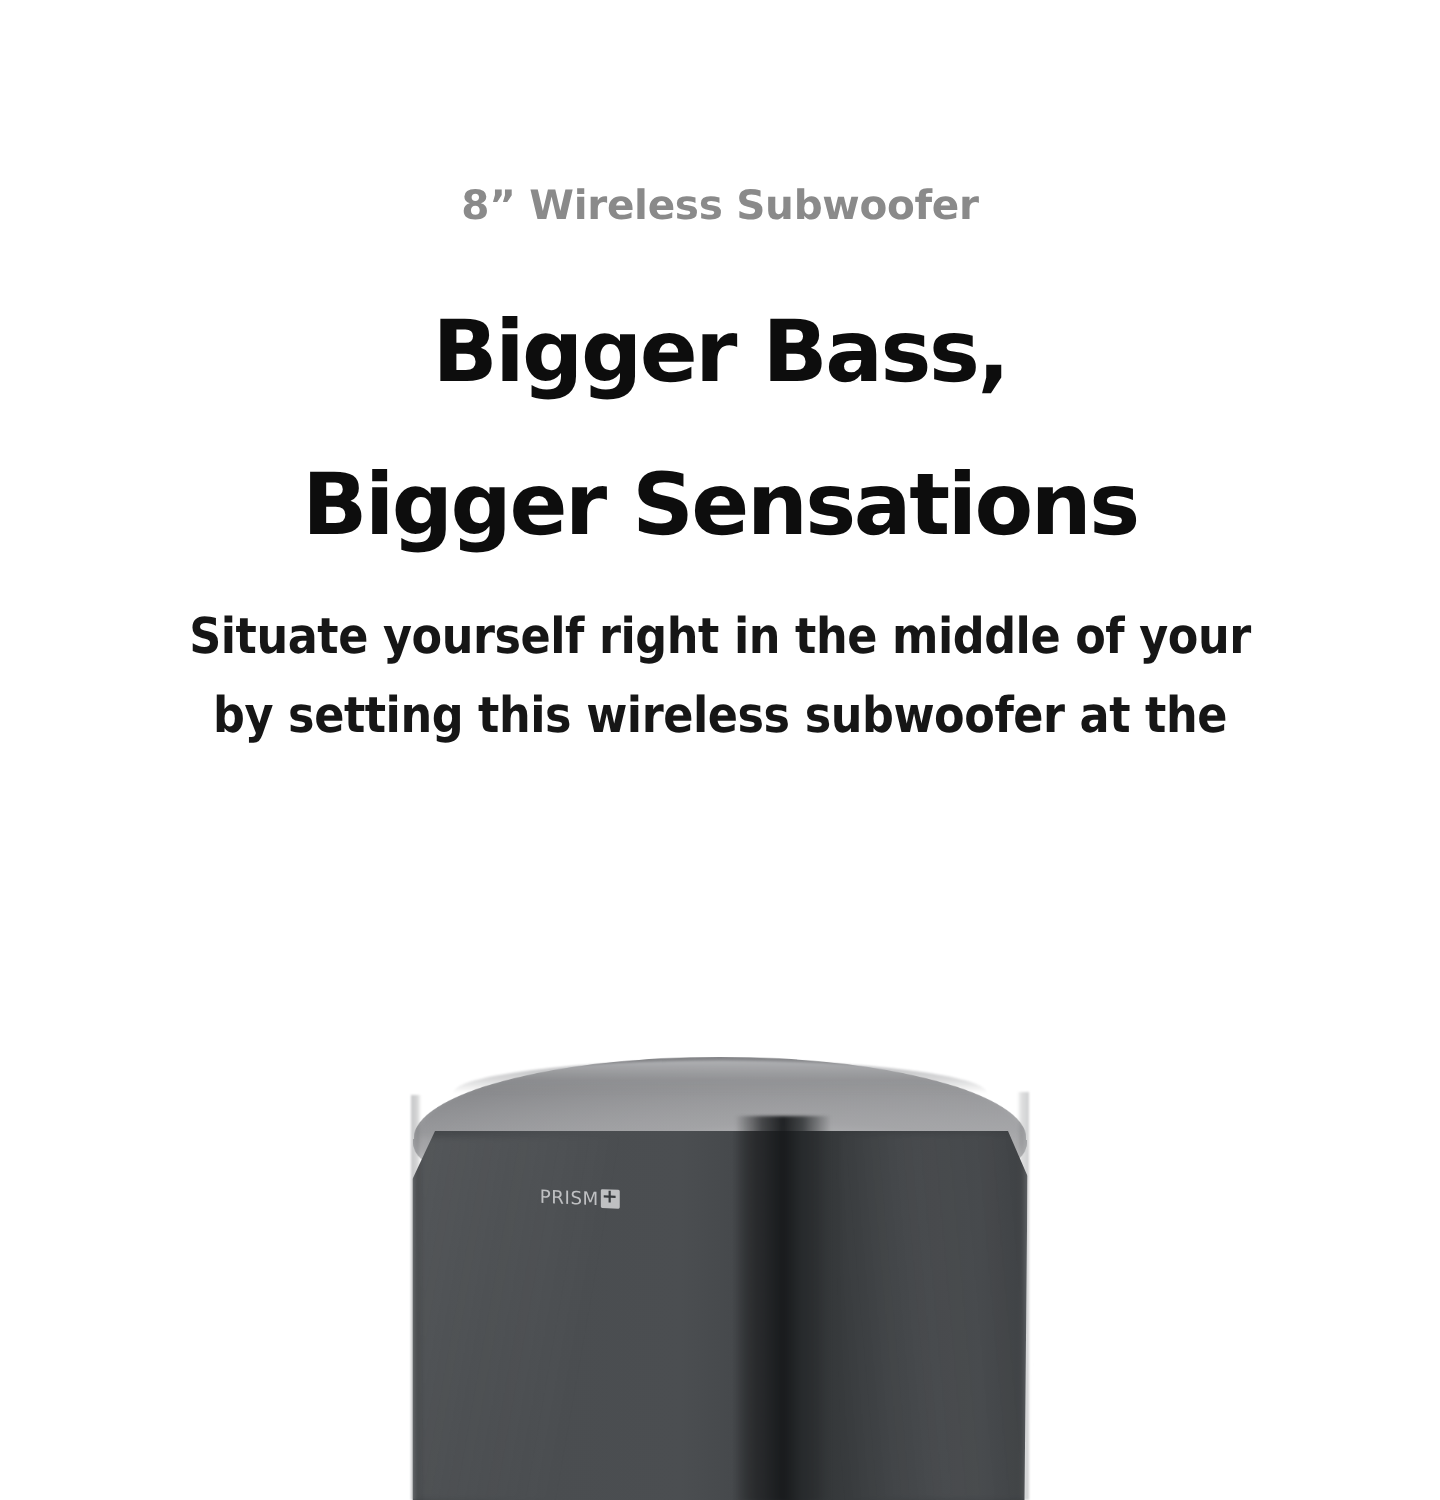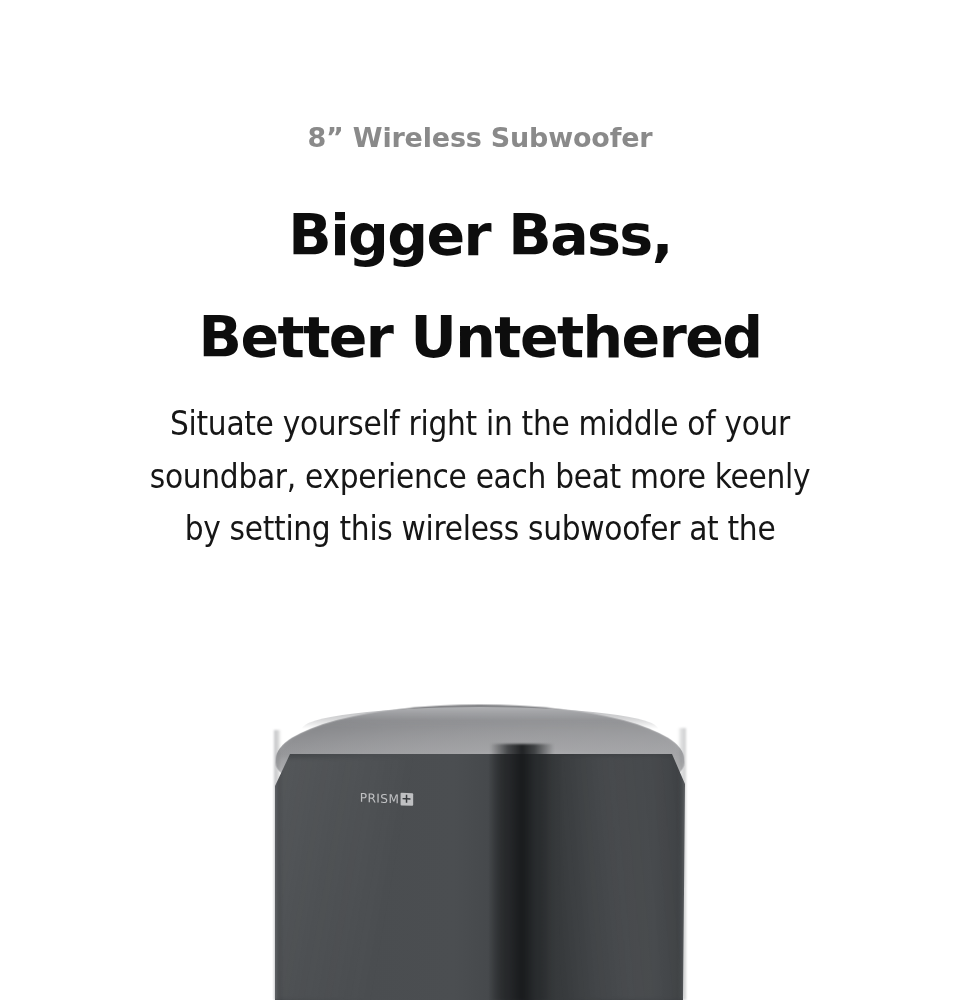--- a/index.html
+++ b/index.html
@@ -58,21 +58,21 @@
     white-space: nowrap;
     margin-top: 24px;
   }
 
   .body-copy {
     margin: 0 auto;
     padding-top: 22px;
     width: 790px;
     font-family: "DejaVu Sans Condensed", "DejaVu Sans", sans-serif;
     font-size: 33px;
-    font-weight: 400;
+    font-weight: 700;
     color: #161616;
     line-height: 52.5px;
     letter-spacing: -0.3px;
   }
   .body-copy .bc-line {
     display: block;
     white-space: nowrap;
   }
 
   
@@ -247,26 +247,25 @@
 <body>
 
 <div class="page">
 
   <div class="text-block">
 
     <p class="eyebrow">8” Wireless Subwoofer</p>
 
     <h1 class="headline">
       <span class="hl-line">Bigger Bass,</span>
-      <span class="hl-line">Better Untethered</span>
+      <span class="hl-line">Bigger Sensations</span>
     </h1>
 
     <p class="body-copy">
       <span class="bc-line">Situate yourself right in the middle of your</span>
-      <span class="bc-line">soundbar, experience each beat more keenly</span>
       <span class="bc-line">by setting this wireless subwoofer at the</span>
     </p>
 
   </div>
 
   <div class="product">
     <div class="sub">
 
       <div class="sub-top"></div>
       <div class="sub-top-rim"></div>

